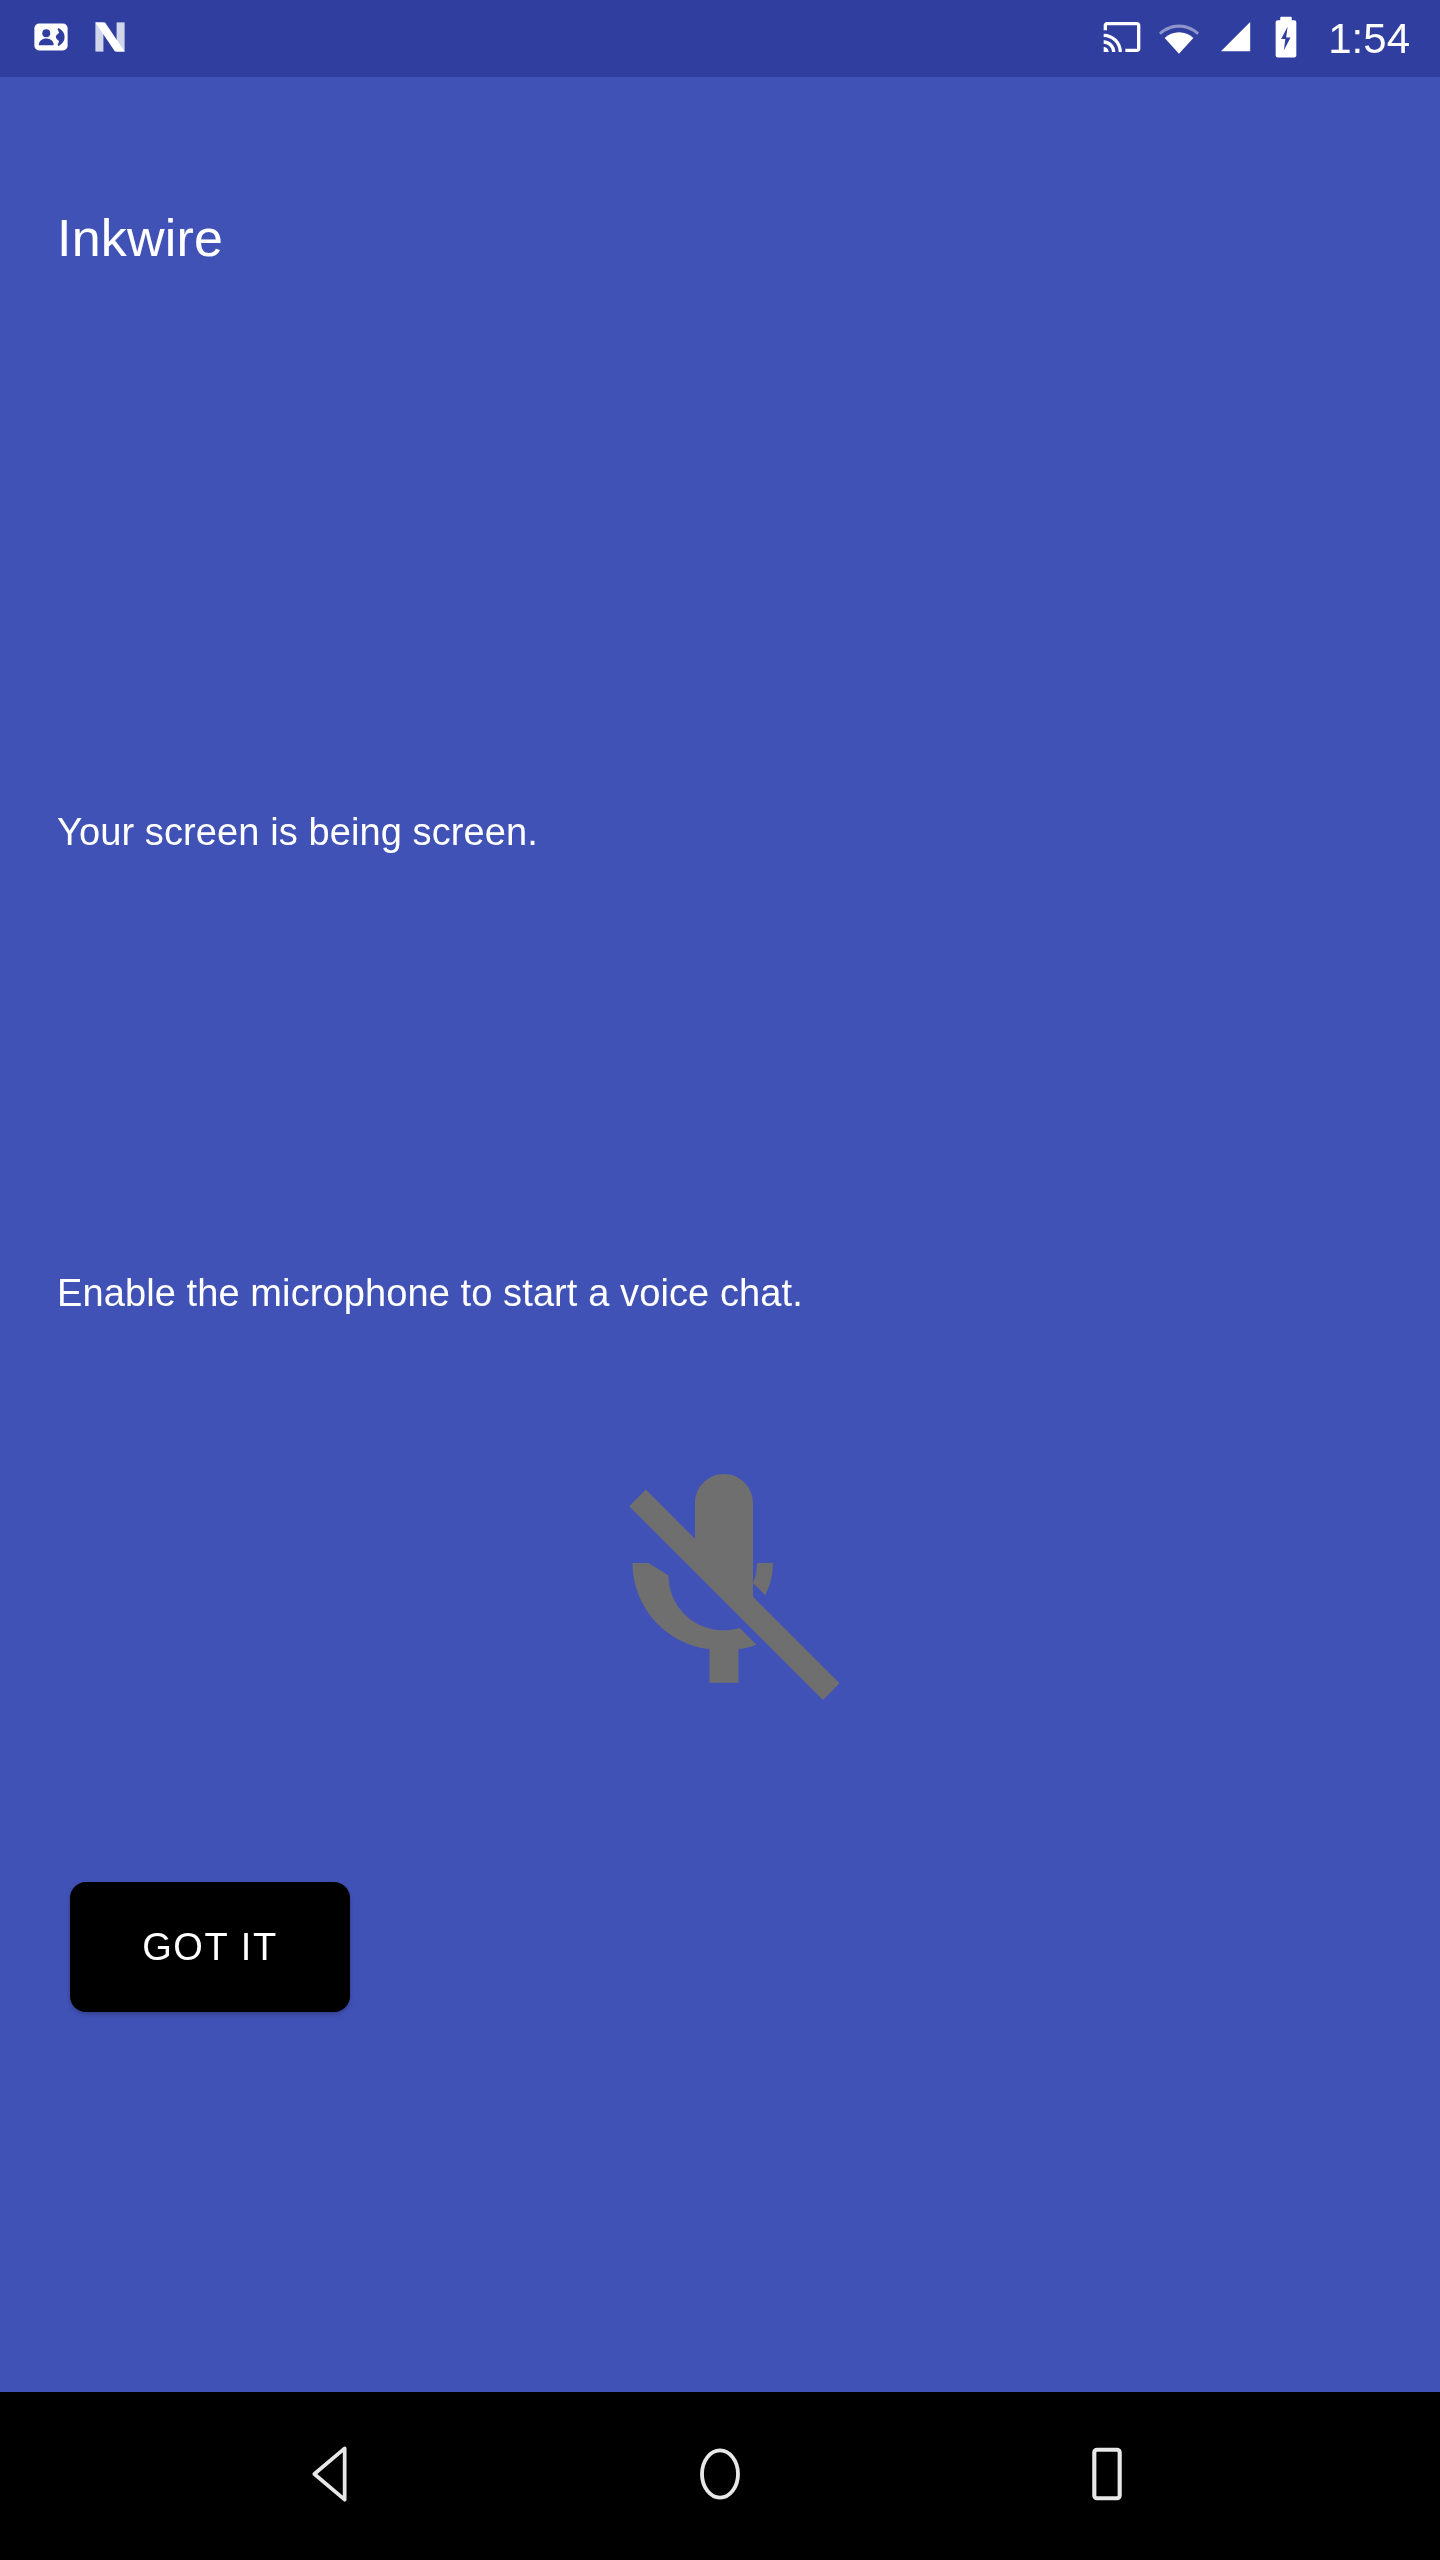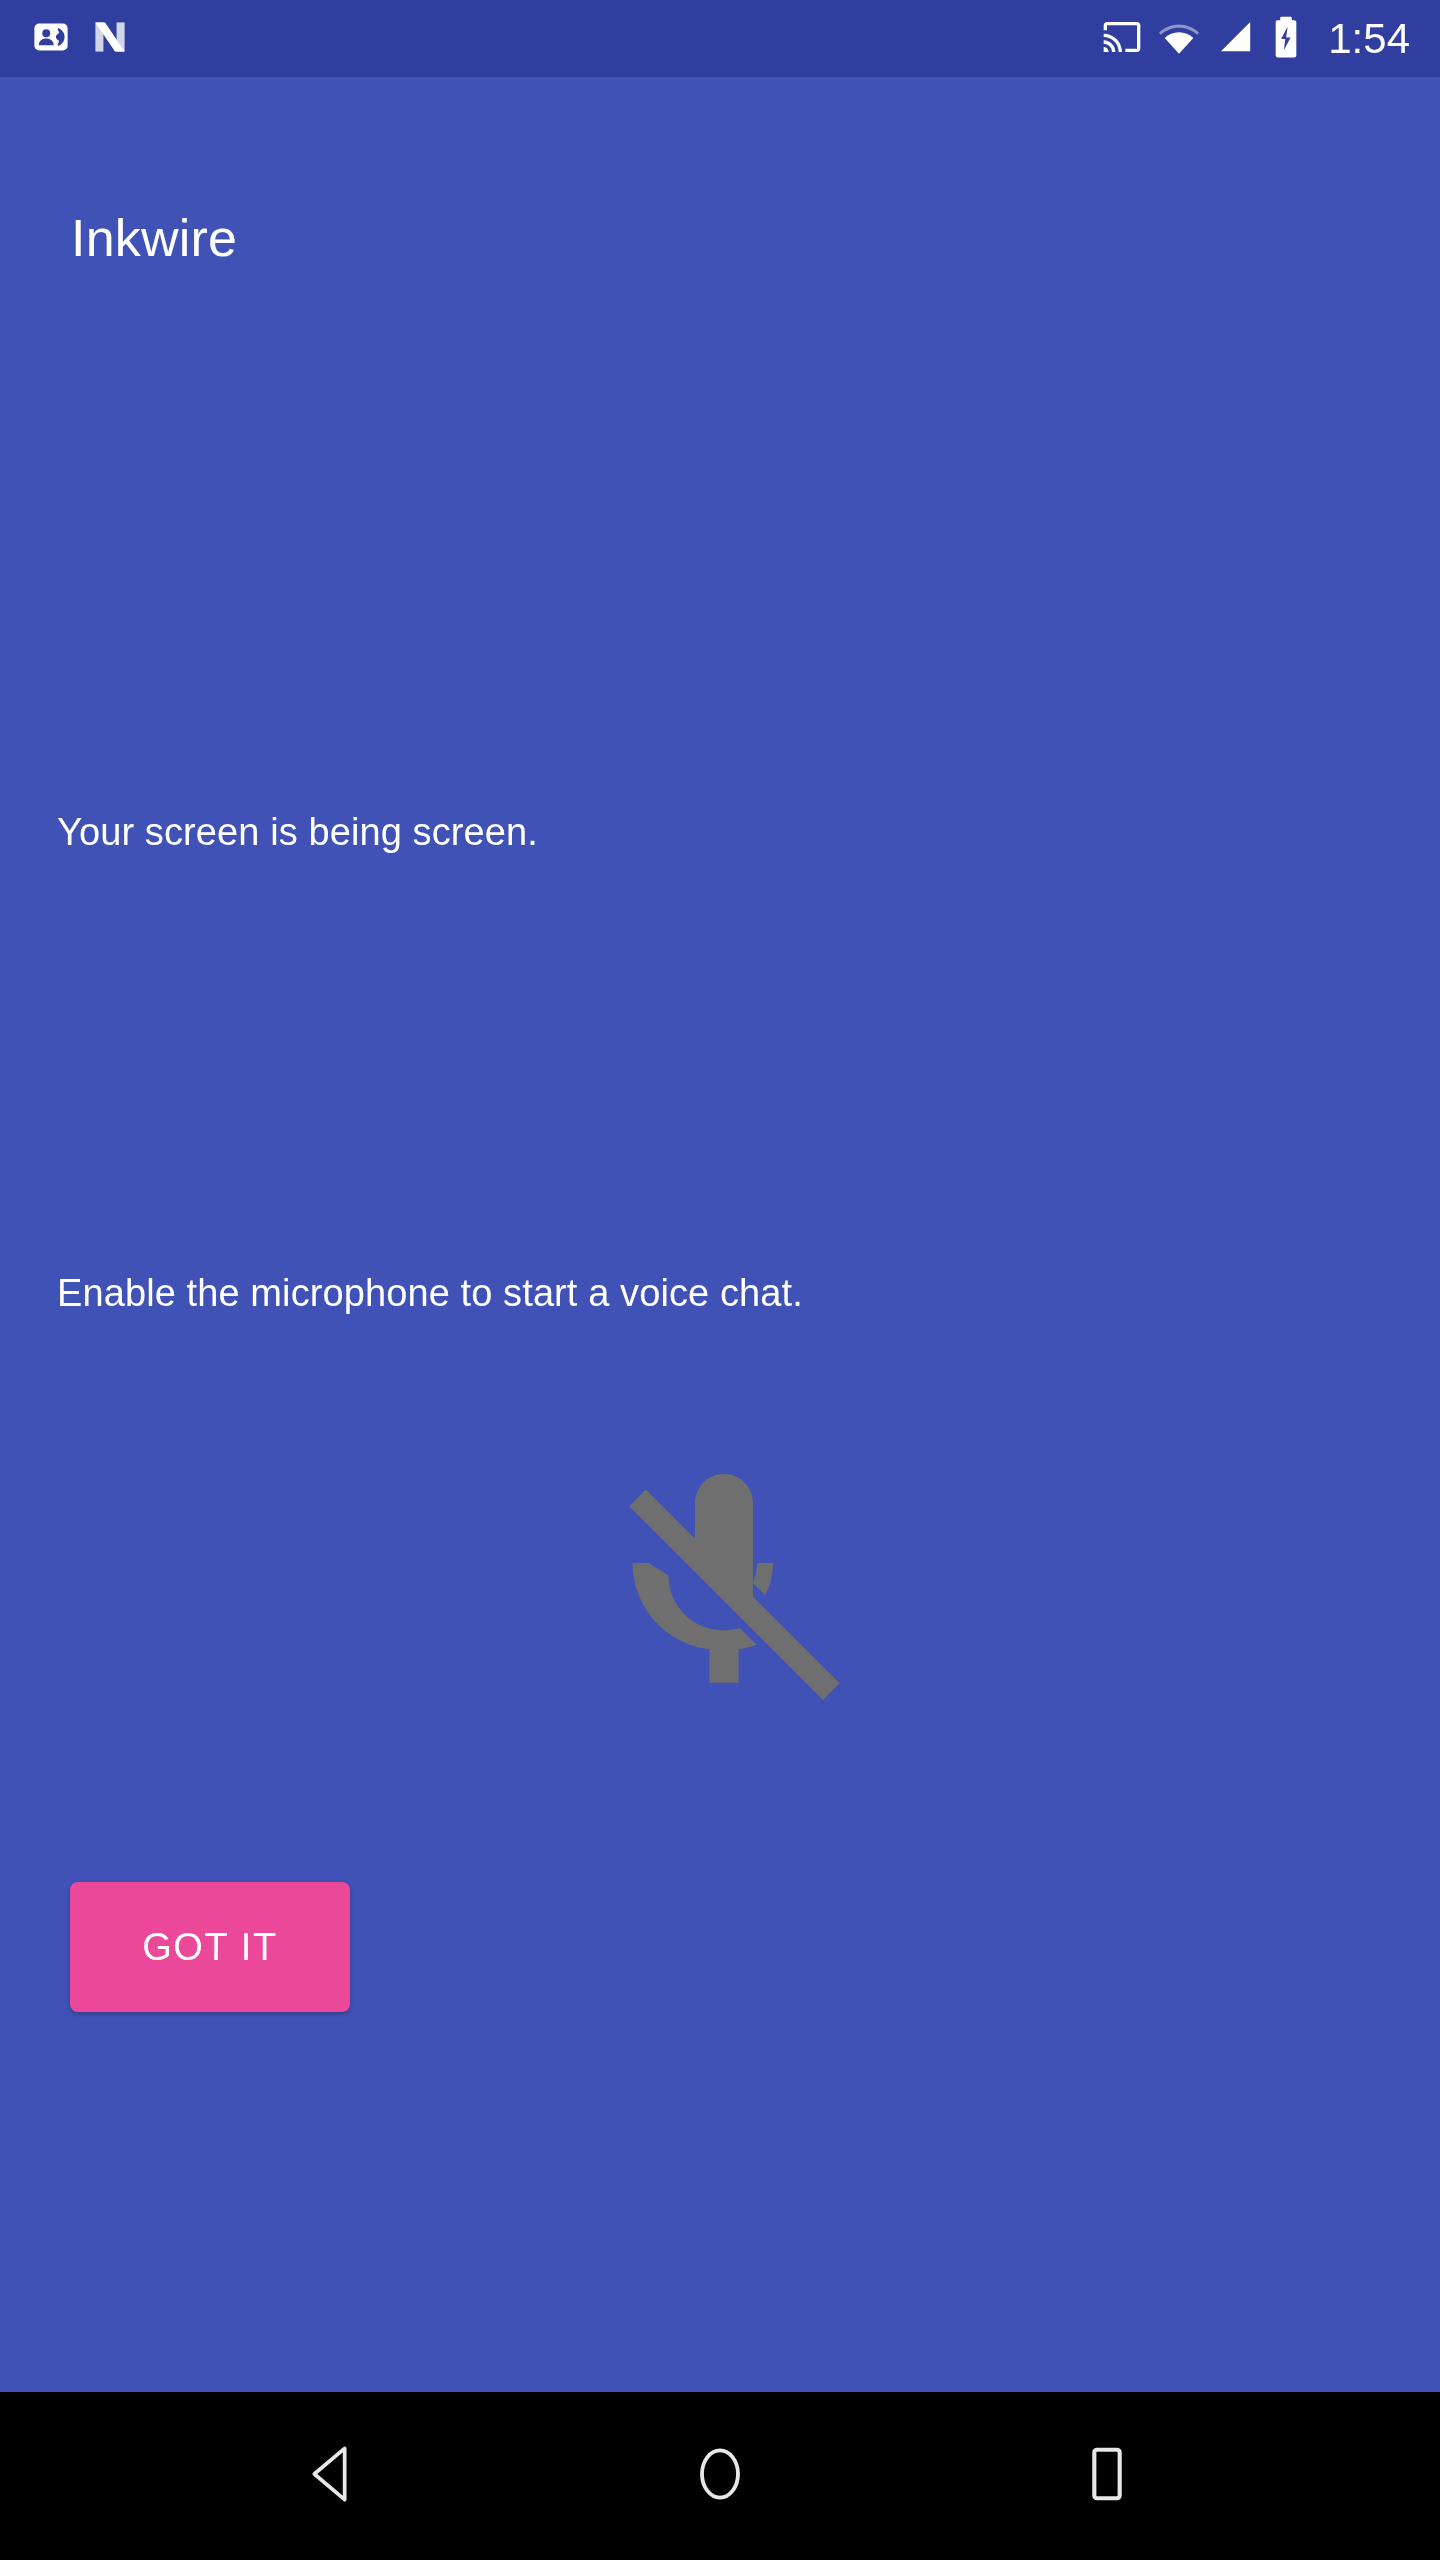--- a/index.html
+++ b/index.html
@@ -55,21 +55,21 @@
   .sicon { display: block; }
 
   
   #content {
     position: relative;
     flex: 1 1 auto;
     background: #4052b5;
   }
   #app-title {
     position: absolute;
-    left: 71px;
+    left: 57px;
     top: 135px;
     color: #ffffff;
     font-size: 52px;
     font-weight: 400;
     letter-spacing: 0.2px;
     line-height: 1;
   }
   .body-text {
     position: absolute;
     left: 57px;
@@ -101,23 +101,23 @@
     height: 250px;
   }
 
   
   #got-it-button {
     position: absolute;
     left: 70px;
     top: 1805px;
     width: 280px;
     height: 130px;
-    background: #ec4899;
+    background: #000000;
     border: none;
-    border-radius: 8px;
+    border-radius: 16px;
     color: #ffffff;
     font-family: "Liberation Sans", sans-serif;
     font-size: 38px;
     font-weight: 400;
     letter-spacing: 1.6px;
     cursor: pointer;
     padding: 0;
     display: flex;
     align-items: center;
     justify-content: center;

